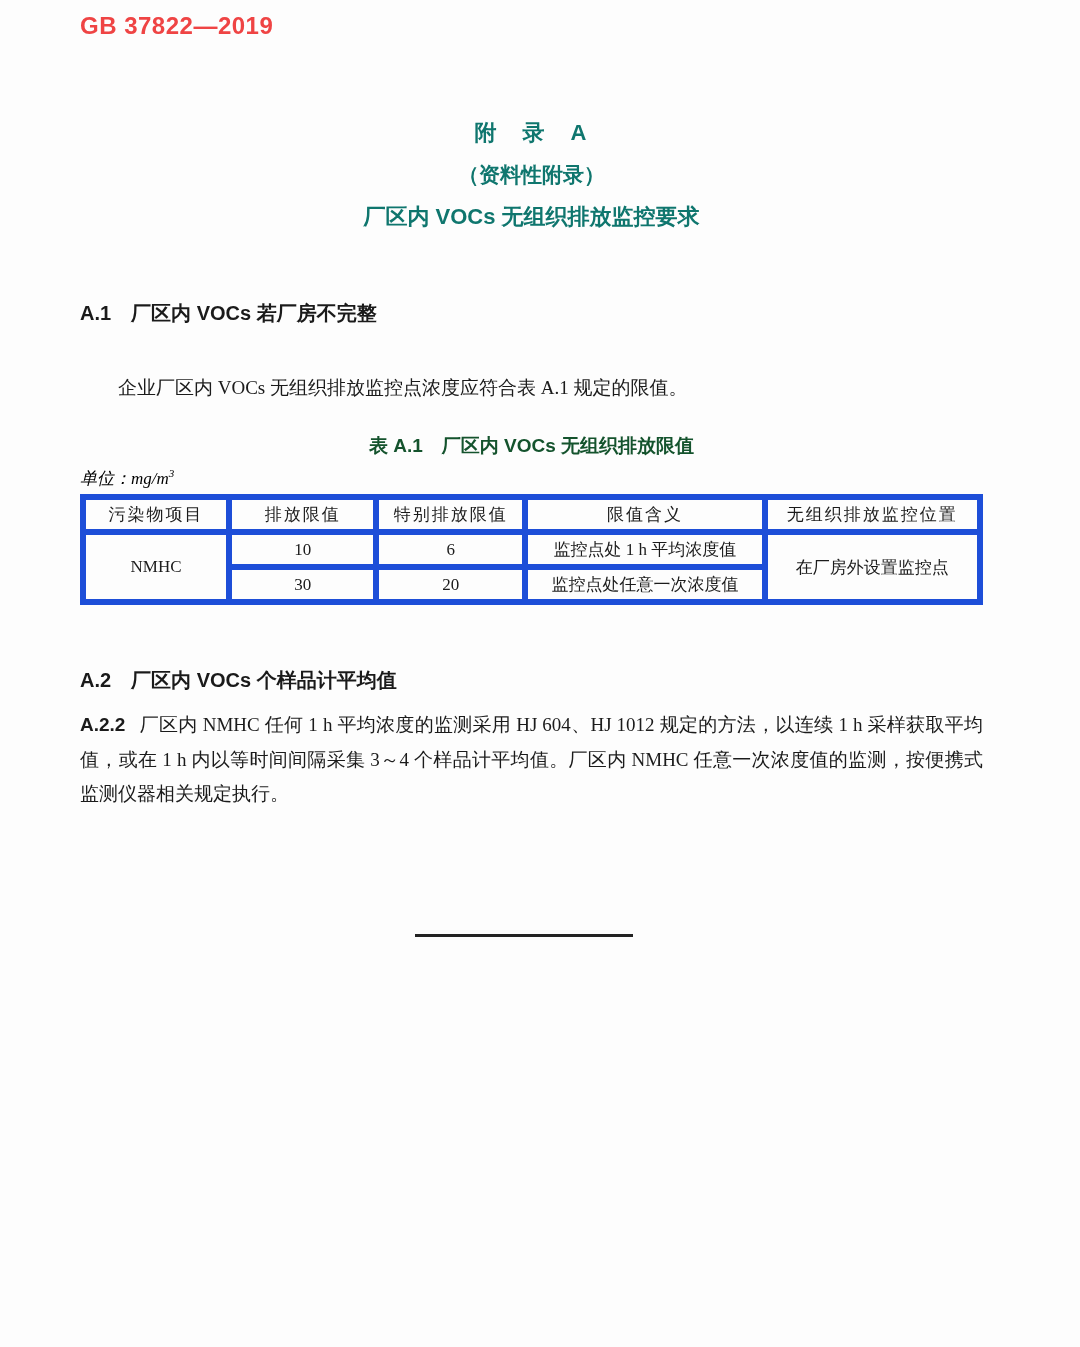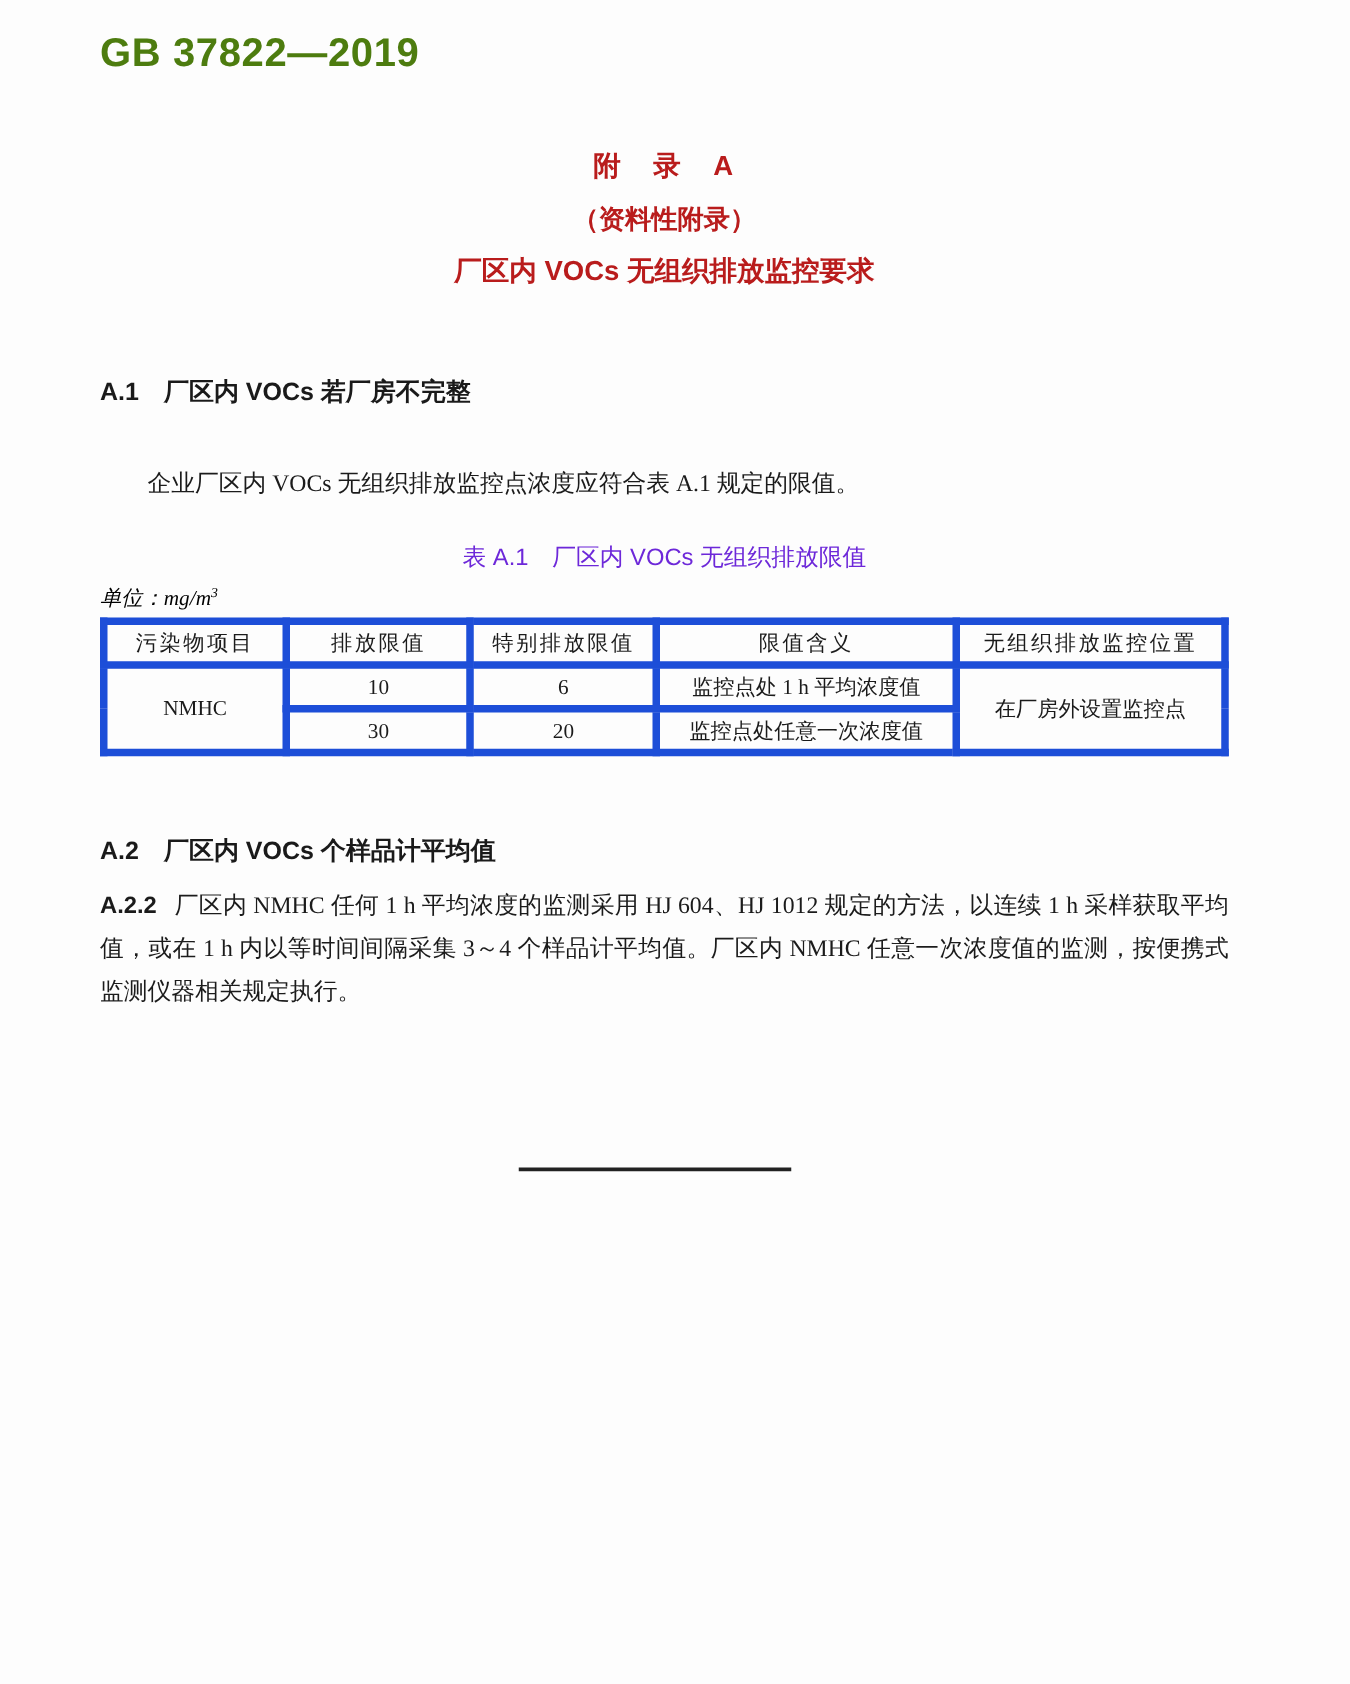--- a/index.html
+++ b/index.html
@@ -16,32 +16,32 @@
   }
   .content {
     position: absolute;
     left: 80px;
     top: 0;
     width: 903px;
   }
   .doc-number {
     position: absolute;
     left: 80px;
-    top: 24px;
+    top: 12px;
     font-family: "Liberation Sans", "DejaVu Sans", sans-serif;
     font-weight: 700;
-    font-size: 32px;
+    font-size: 24px;
     letter-spacing: 0.5px;
-    color: #4d7c0f;
+    color: #ef4444;
   }
   .appendix-title {
     text-align: center;
     font-family: "Liberation Sans", "DejaVu Sans", sans-serif;
     font-weight: 700;
-    color: #b91c1c;
+    color: #0f766e;
   }
   .appendix-title .t1 { margin-top: 118px; font-size: 22px; letter-spacing: 2px; }
   .appendix-title .t2 { margin-top: 13px; font-size: 21px; }
   .appendix-title .t3 { margin-top: 13px; font-size: 22px; }
   .section-heading {
     font-family: "Liberation Sans", "DejaVu Sans", sans-serif;
     font-weight: 700;
     font-size: 20px;
     color: #1a1a1a;
   }
@@ -52,23 +52,23 @@
     font-size: 19px;
     line-height: 1.8;
     text-align: justify;
     text-indent: 2em;
     color: #1b1b1b;
   }
   .table-caption {
     margin-top: 28px;
     text-align: center;
     font-family: "Liberation Sans", "DejaVu Sans", sans-serif;
-    font-weight: 400;
+    font-weight: 700;
     font-size: 19px;
-    color: #6d28d9;
+    color: #14532d;
   }
   .unit-line {
     margin-top: 8px;
     text-align: left;
     font-size: 17px;
     color: #000000;
     font-style: italic;
   }
   .unit-line sup { font-size: 11px; }
   table.limits {

